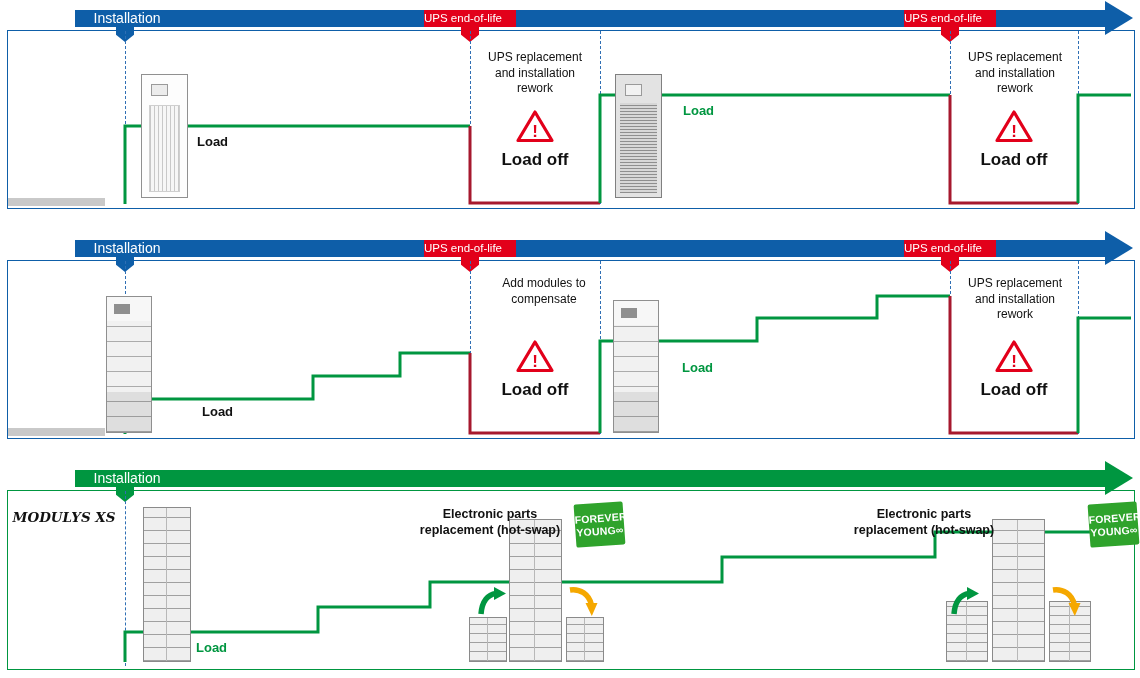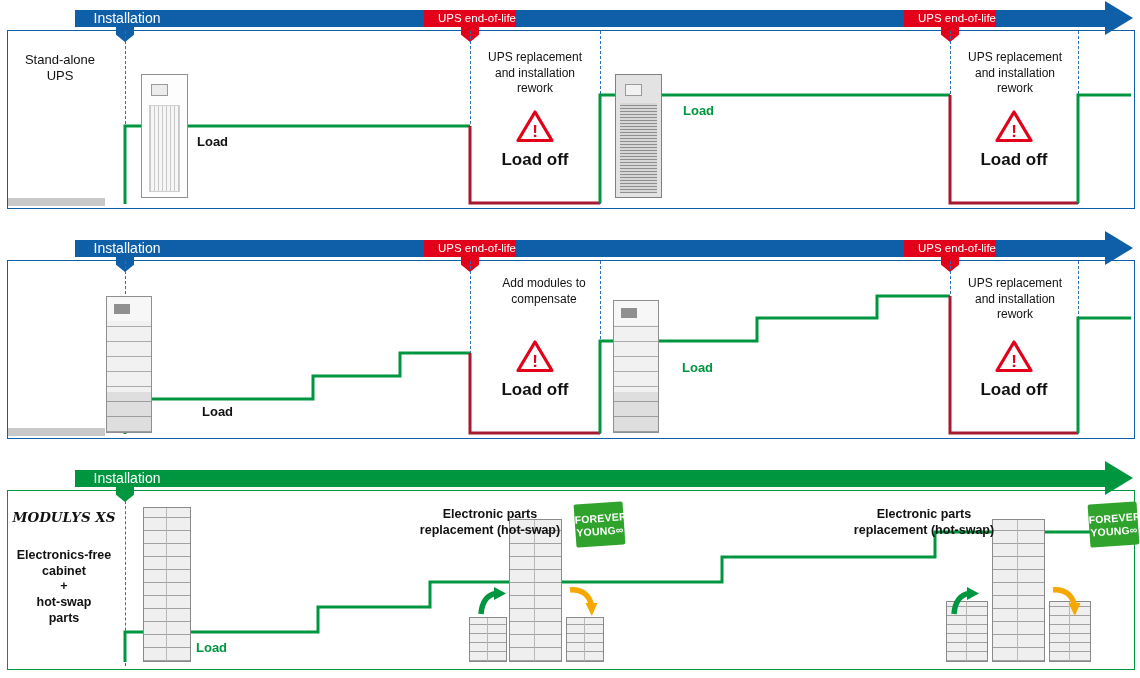--- a/index.html
+++ b/index.html
@@ -1,21 +1,21 @@
 <!DOCTYPE html>
 <html><head>
 <meta charset="utf-8">
 <style>
   html,body{margin:0;padding:0;}
   body{font-family:"Liberation Sans",sans-serif;background:#fff;}
   .stage{position:relative;width:1140px;height:678px;background:#fff;overflow:hidden;}
   .tl-bar{position:absolute;height:17px;z-index:1;}
   .tl-head{position:absolute;width:0;height:0;border-top:17px solid transparent;border-bottom:17px solid transparent;z-index:1;}
   .tl-label{position:absolute;color:#fff;font-size:14px;line-height:17px;text-align:center;z-index:2;}
-  .eol-box{position:absolute;height:17px;background:#e2001a;color:#fff;font-size:11.5px;line-height:17px;text-align:right;z-index:2;}
+  .eol-box{position:absolute;height:17px;background:#e2001a;color:#fff;font-size:11.5px;line-height:17px;text-align:left;z-index:2;}
   .pointer{position:absolute;width:18px;height:15px;clip-path:polygon(0 0,100% 0,100% 52%,50% 100%,0 52%);z-index:1;}
   .panel-box{position:absolute;border:1px solid #0e5ea8;z-index:0;background:#fff;}
   .panel-box.green{border-color:#009640;}
   .vline{position:absolute;width:0;border-left:1px dashed #2f6fb4;z-index:1;}
   .floor{position:absolute;background:#c9c9c9;z-index:1;}
   .side-label{position:absolute;font-size:13px;color:#111;text-align:center;white-space:pre-line;line-height:1.25;z-index:4;}
   .serif-title{font-family:"DejaVu Serif",serif;font-style:italic;font-weight:bold;font-size:13.5px;white-space:nowrap;}
   .txt{position:absolute;font-size:12px;color:#111;text-align:center;line-height:1.3;z-index:4;}
   .bold{font-weight:bold;}
   .loadlbl{position:absolute;font-size:13px;font-weight:bold;color:#111;z-index:4;}
@@ -67,22 +67,20 @@
   <div class="tl-head" style="left:1105px;top:1px;border-left:28px solid #0e5ea8;"></div>
   <div class="tl-label" style="left:85px;top:10px;width:84px;">Installation</div>
   <div class="pointer" style="left:116px;top:27px;background:#0e5ea8;"></div>
   <div class="eol-box" style="left:424px;top:10px;width:92px;">UPS end-of-life</div>
   <div class="pointer" style="left:461px;top:27px;background:#e2001a;"></div>
   <div class="eol-box" style="left:904px;top:10px;width:92px;">UPS end-of-life</div>
   <div class="pointer" style="left:941px;top:27px;background:#e2001a;"></div>
 
   <div class="panel-box" style="left:7px;top:30px;width:1126px;height:177px;"></div>
   <div class="floor" style="left:8px;top:198px;width:97px;height:8px;"></div>
-  <div class="side-label" style="left:10px;top:52px;width:100px;">Stand-alone
-UPS</div>
 
   <div class="vline" style="left:125px;top:31px;height:173px;"></div>
   <div class="vline" style="left:470px;top:31px;height:173px;"></div>
   <div class="vline" style="left:600px;top:31px;height:173px;"></div>
   <div class="vline" style="left:950px;top:31px;height:173px;"></div>
   <div class="vline" style="left:1078px;top:31px;height:173px;"></div>
 
   <div class="cab cabA" style="left:141px;top:74px;width:47px;height:124px;">
     <div class="disp"></div>
     <div class="grille"></div>
@@ -157,25 +155,20 @@
 
   <div class="tl-bar" style="left:75px;top:470px;width:1030px;background:#009640;"></div>
   <div class="tl-head" style="left:1105px;top:461px;border-left:28px solid #009640;"></div>
   <div class="tl-label" style="left:85px;top:470px;width:84px;">Installation</div>
   <div class="pointer" style="left:116px;top:487px;background:#009640;"></div>
 
   <div class="panel-box green" style="left:7px;top:490px;width:1126px;height:178px;"></div>
   <div class="vline" style="left:125px;top:491px;height:175px;"></div>
 
   <div class="side-label serif-title" style="left:8px;top:509px;width:112px;">MODULYS XS</div>
-  <div class="side-label bold" style="left:8px;top:548px;width:112px;font-size:12.5px;">Electronics-free
-cabinet
-+
-hot-swap
-parts</div>
 
   <div class="cab rack" style="left:143px;top:507px;width:48px;height:155px;"></div>
   <div class="loadlbl green-text" style="left:196px;top:640px;">Load</div>
 
   <div class="txt bold" style="left:415px;top:506px;width:150px;font-size:12.5px;">Electronic parts replacement (hot-swap)</div>
   <div class="badge" style="left:575px;top:503px;">
     <span>FOREVER</span>
     <span>YOUNG∞</span>
   </div>
   <div class="cab rack small" style="left:469px;top:617px;width:38px;height:45px;"></div>

